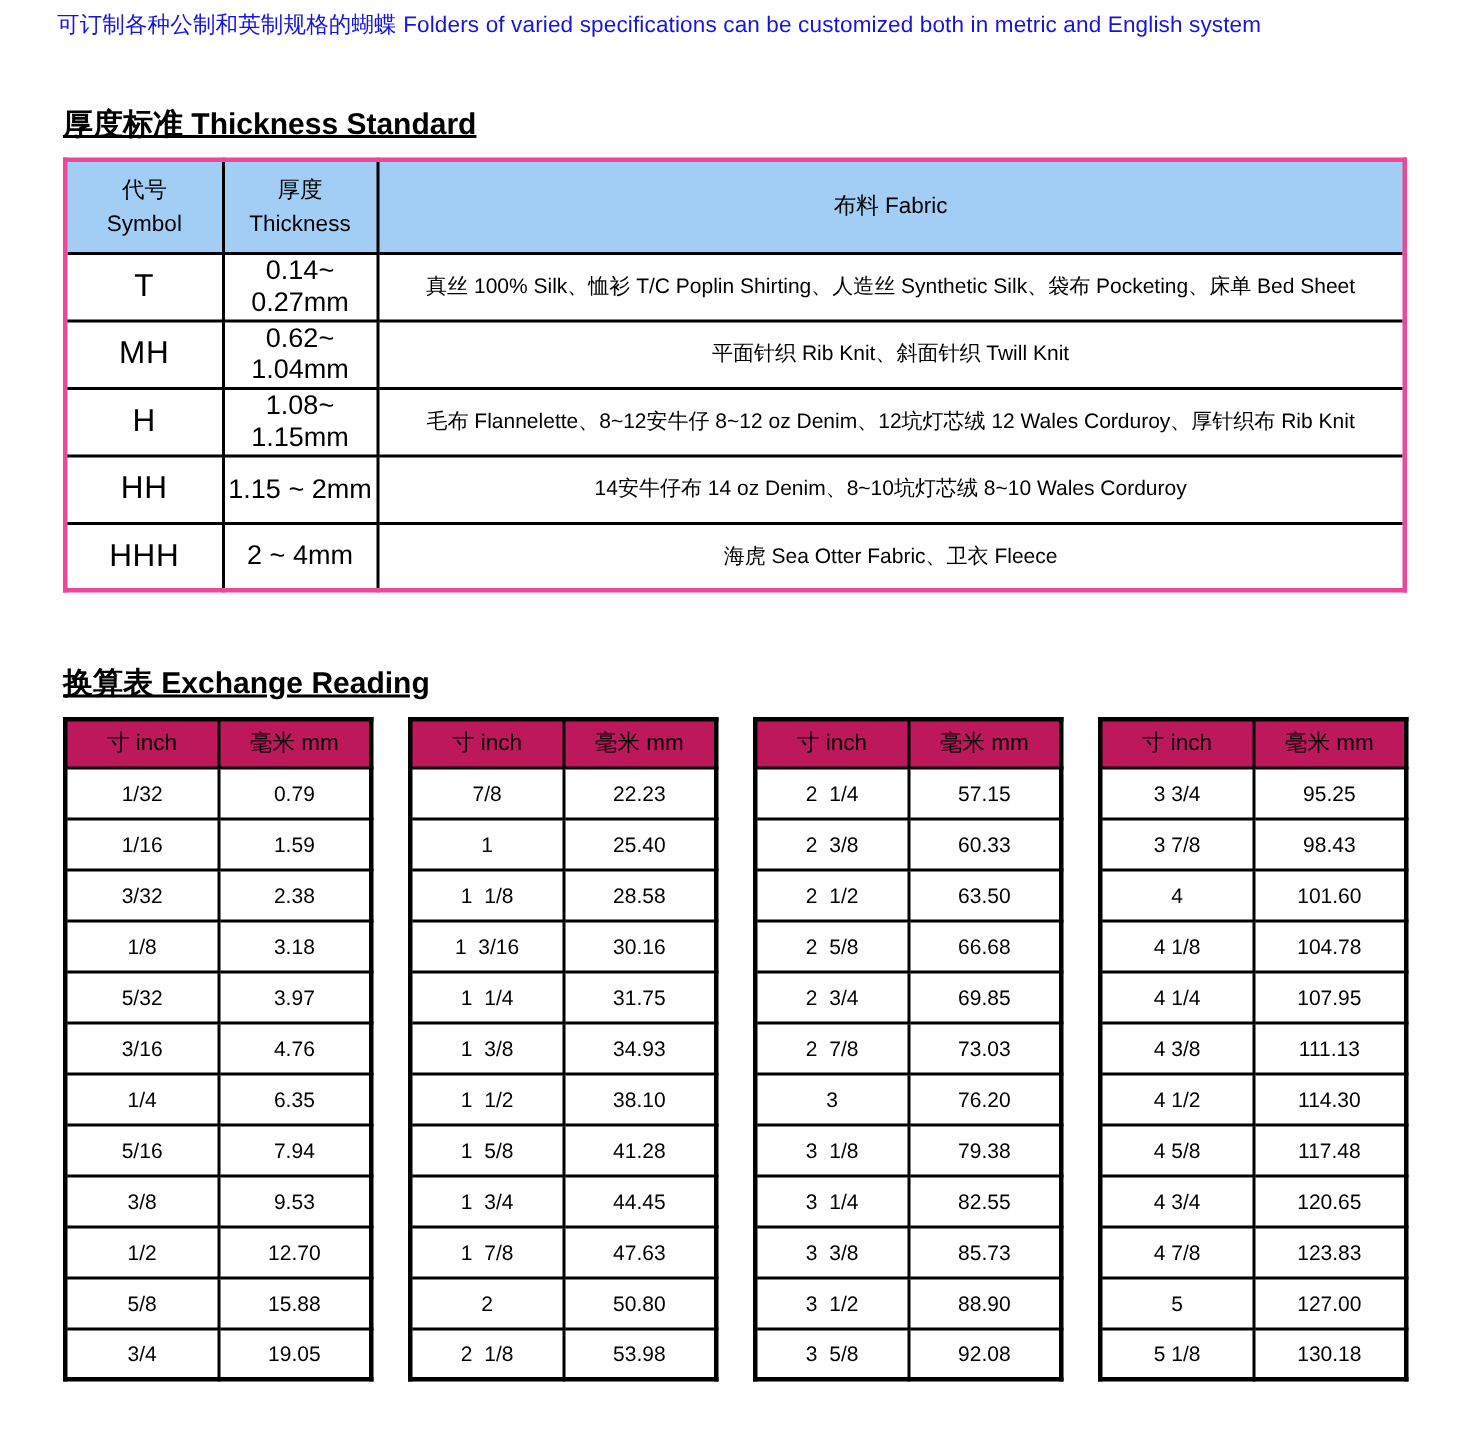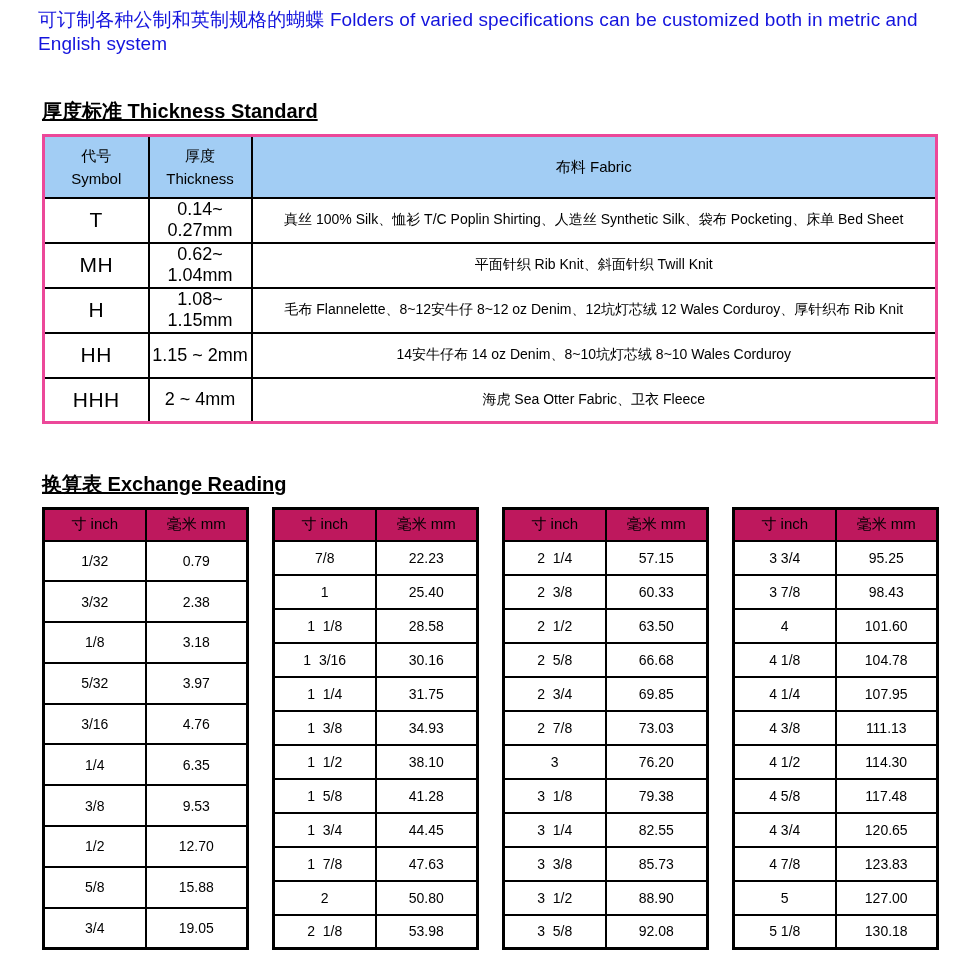--- a/index.html
+++ b/index.html
@@ -10,21 +10,21 @@
     color: #000;
   }
   .page {
     width: 980px;
     min-height: 953px;
     padding: 5px 0 20px 0;
     background: #fff;
   }
   .top-note {
     margin: 2px 0 0 38px;
-    font-size: 19px;
+    font-size: 15px;
     color: #1414dd;
     letter-spacing: 0.1px;
   }
   .section-title {
     margin: 43px 0 9px 42px;
     font-size: 20px;
     font-weight: 700;
     color: #000;
     text-decoration: underline;
   }
@@ -154,40 +154,48 @@
           <th>寸 inch</th>
           <th>毫米 mm</th>
         </tr>
       </thead>
       <tbody>
           <tr>
             <td class="cell-inch">1/32</td>
             <td class="cell-mm">0.79</td>
           </tr>
           <tr>
+            <td class="cell-inch">1/16</td>
+            <td class="cell-mm">1.59</td>
+          </tr>
+          <tr>
             <td class="cell-inch">3/32</td>
             <td class="cell-mm">2.38</td>
           </tr>
           <tr>
             <td class="cell-inch">1/8</td>
             <td class="cell-mm">3.18</td>
           </tr>
           <tr>
             <td class="cell-inch">5/32</td>
             <td class="cell-mm">3.97</td>
           </tr>
           <tr>
             <td class="cell-inch">3/16</td>
             <td class="cell-mm">4.76</td>
           </tr>
           <tr>
             <td class="cell-inch">1/4</td>
             <td class="cell-mm">6.35</td>
           </tr>
           <tr>
+            <td class="cell-inch">5/16</td>
+            <td class="cell-mm">7.94</td>
+          </tr>
+          <tr>
             <td class="cell-inch">3/8</td>
             <td class="cell-mm">9.53</td>
           </tr>
           <tr>
             <td class="cell-inch">1/2</td>
             <td class="cell-mm">12.70</td>
           </tr>
           <tr>
             <td class="cell-inch">5/8</td>
             <td class="cell-mm">15.88</td>

